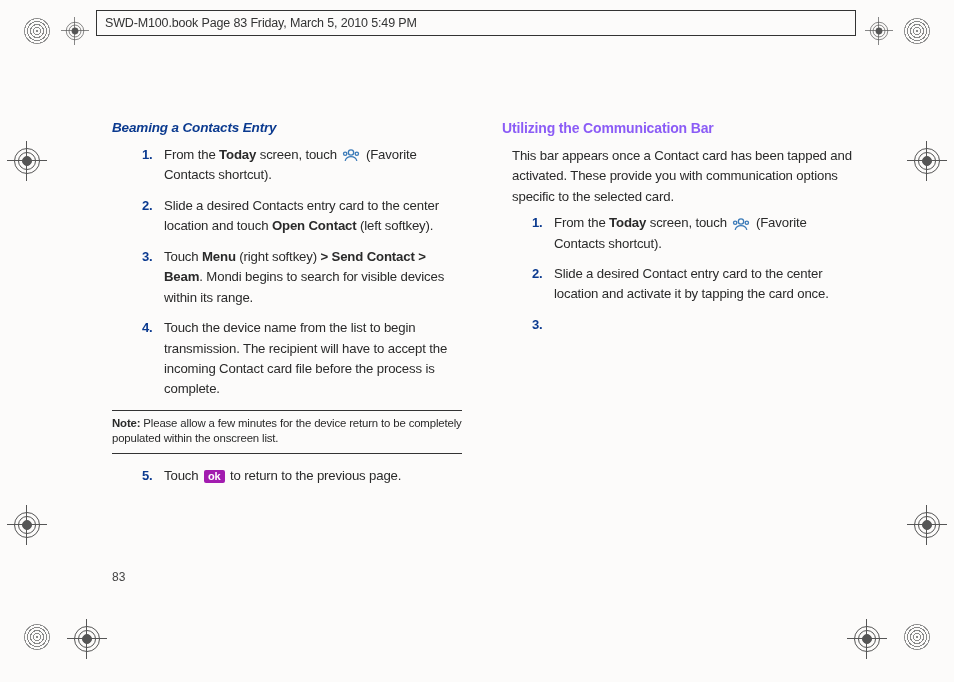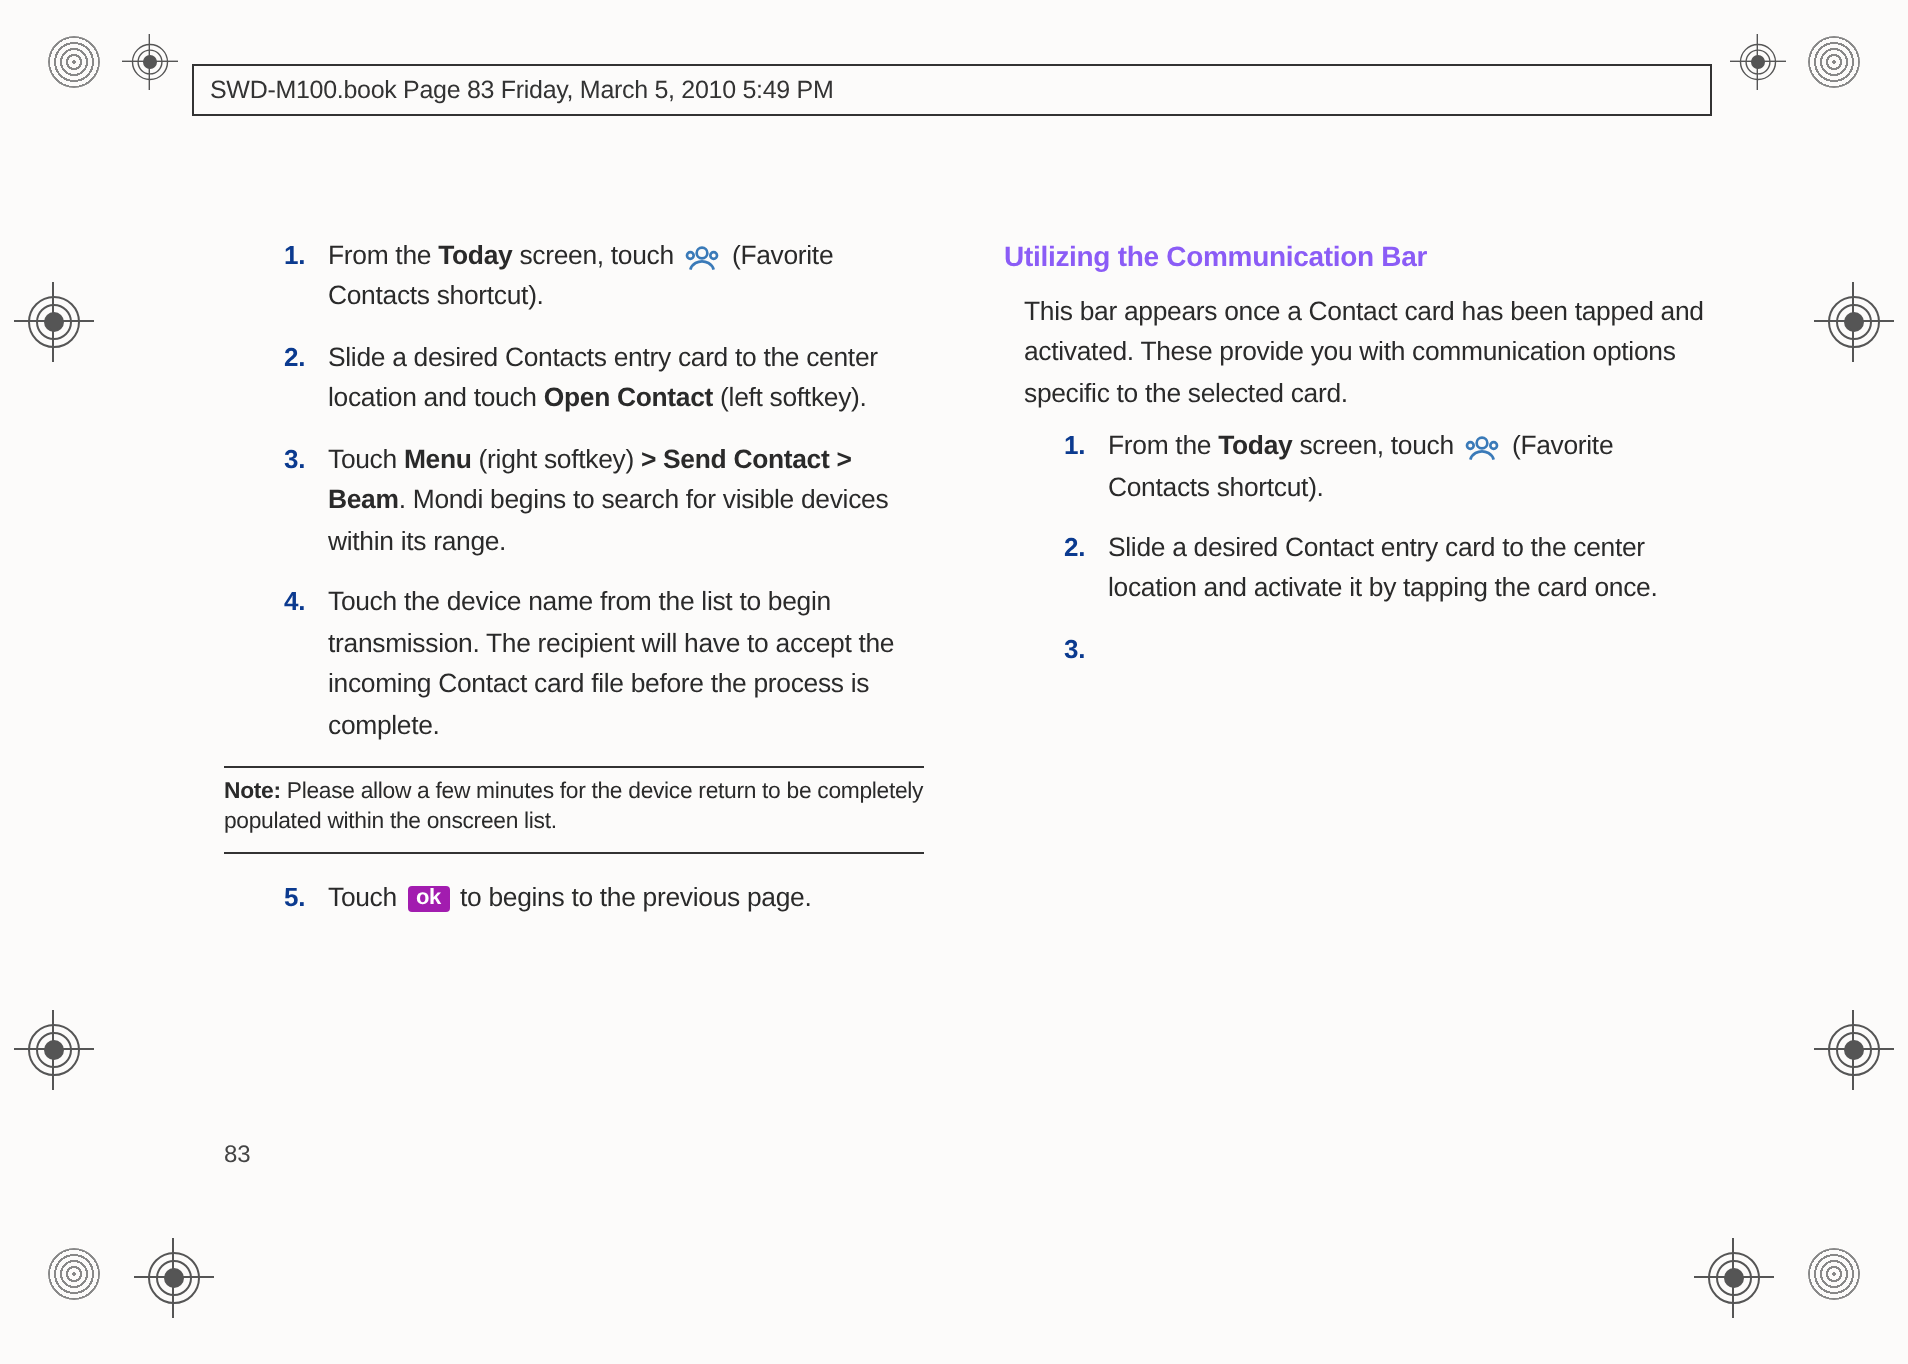--- a/index.html
+++ b/index.html
@@ -35,21 +35,21 @@
   .corner-spiro {
     position:absolute;
     width:26px;height:26px;
     border-radius:50%;
     background: repeating-radial-gradient(circle, #888 0 1px, transparent 1px 3px);
   }
   
   .header-box {
     position: absolute;
     left: 96px;
-    top: 32px;
+    top: 10px;
     width: 760px;
     height: 26px;
     border: 1px solid #333;
     display: flex;
     align-items: center;
     padding: 0 8px;
     font-size: 12.5px;
     color: #333;
     box-sizing: border-box;
   }
@@ -211,20 +211,21 @@
     <div class="vline"></div>
 </div>
 
 <div class="header-box">
   <span>SWD-M100.book  Page 83  Friday, March 5, 2010  5:49 PM</span>
 </div>
 
 <div class="content">
 
   <div class="col">
+    <div class="sect-title-blue">Beaming a Contacts Entry</div>
     <ol class="steps">
       <li>
         <span class="num">1.</span>
         <span>
           <span>From the </span><span class="b">Today</span><span> screen, touch </span>
           <span class="icon-contacts">
             <svg viewBox="0 0 24 18" width="20" height="16">
                 <g fill="none" stroke="#3a7ab8" stroke-width="1.6">
                   <circle cx="12" cy="6" r="3.2"></circle>
                   <path d="M5 16c1-4 5-5 7-5s6 1 7 5"></path>
@@ -255,21 +256,21 @@
     </ol>
 
     <div class="note-box">
       <span class="nb">Note:</span><span> Please allow a few minutes for the device return to be completely populated within the onscreen list.</span>
     </div>
 
     <ol class="steps">
       <li>
         <span class="num">5.</span>
         <span>
-          <span>Touch </span><span class="ok-btn">ok</span><span> to begins to the previous page.</span>
+          <span>Touch </span><span class="ok-btn">ok</span><span> to return to the previous page.</span>
         </span>
       </li>
     </ol>
   </div>
 
   <div class="col">
     <div class="sect-title-black">Utilizing the Communication Bar</div>
     <div class="intro">This bar appears once a Contact card has been tapped and activated. These provide you with communication options specific to the selected card.</div>
     <ol class="steps">
       <li>

